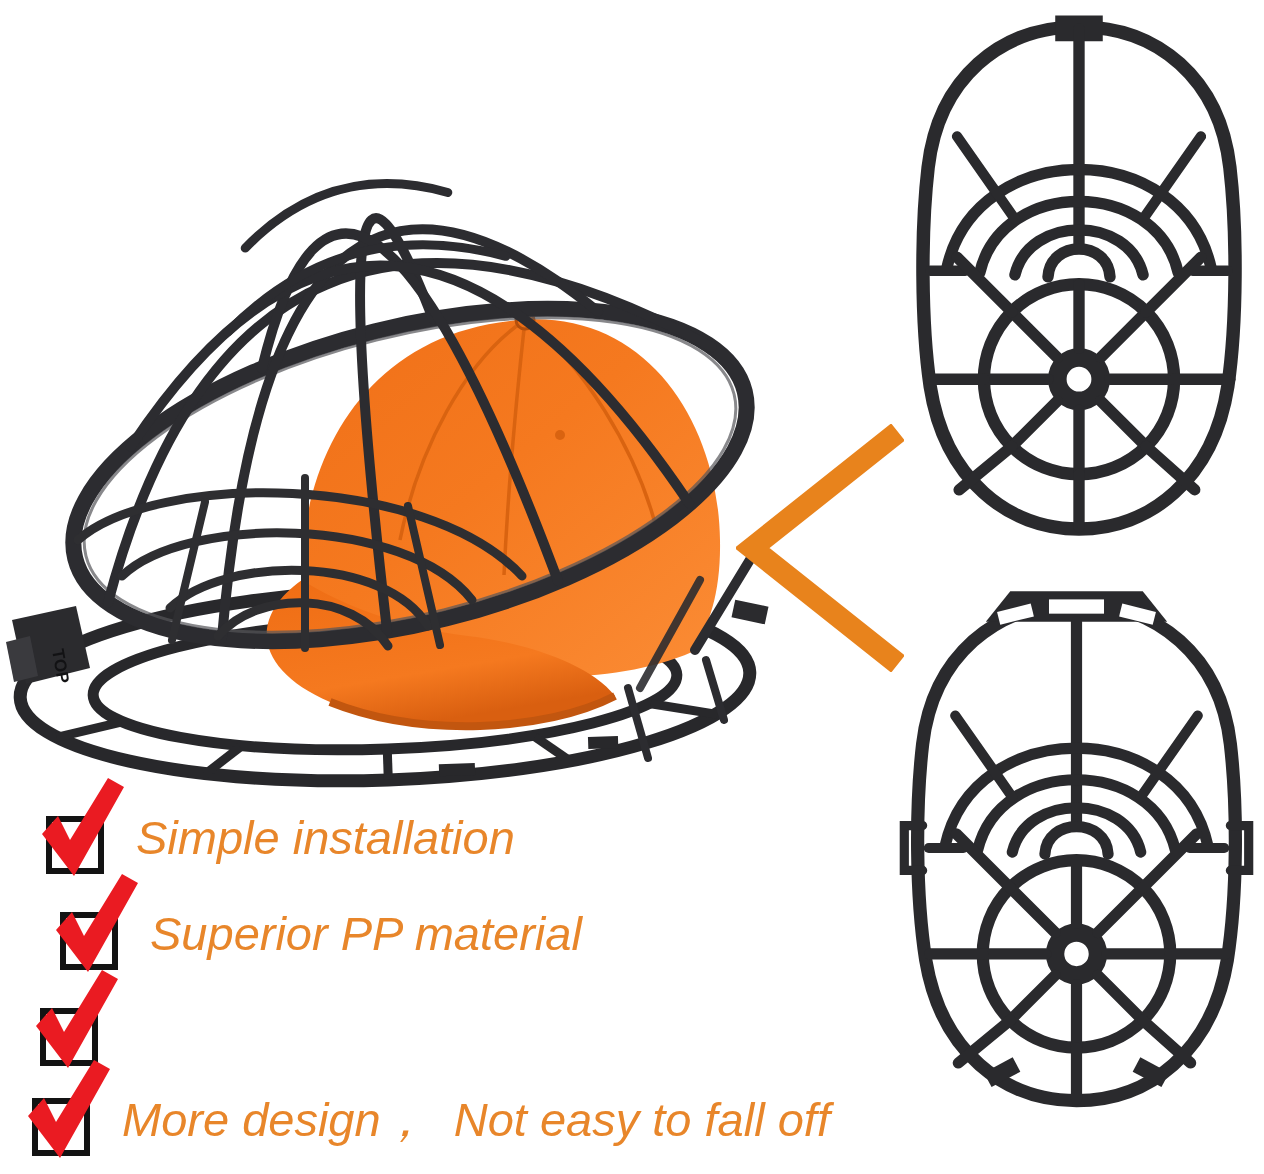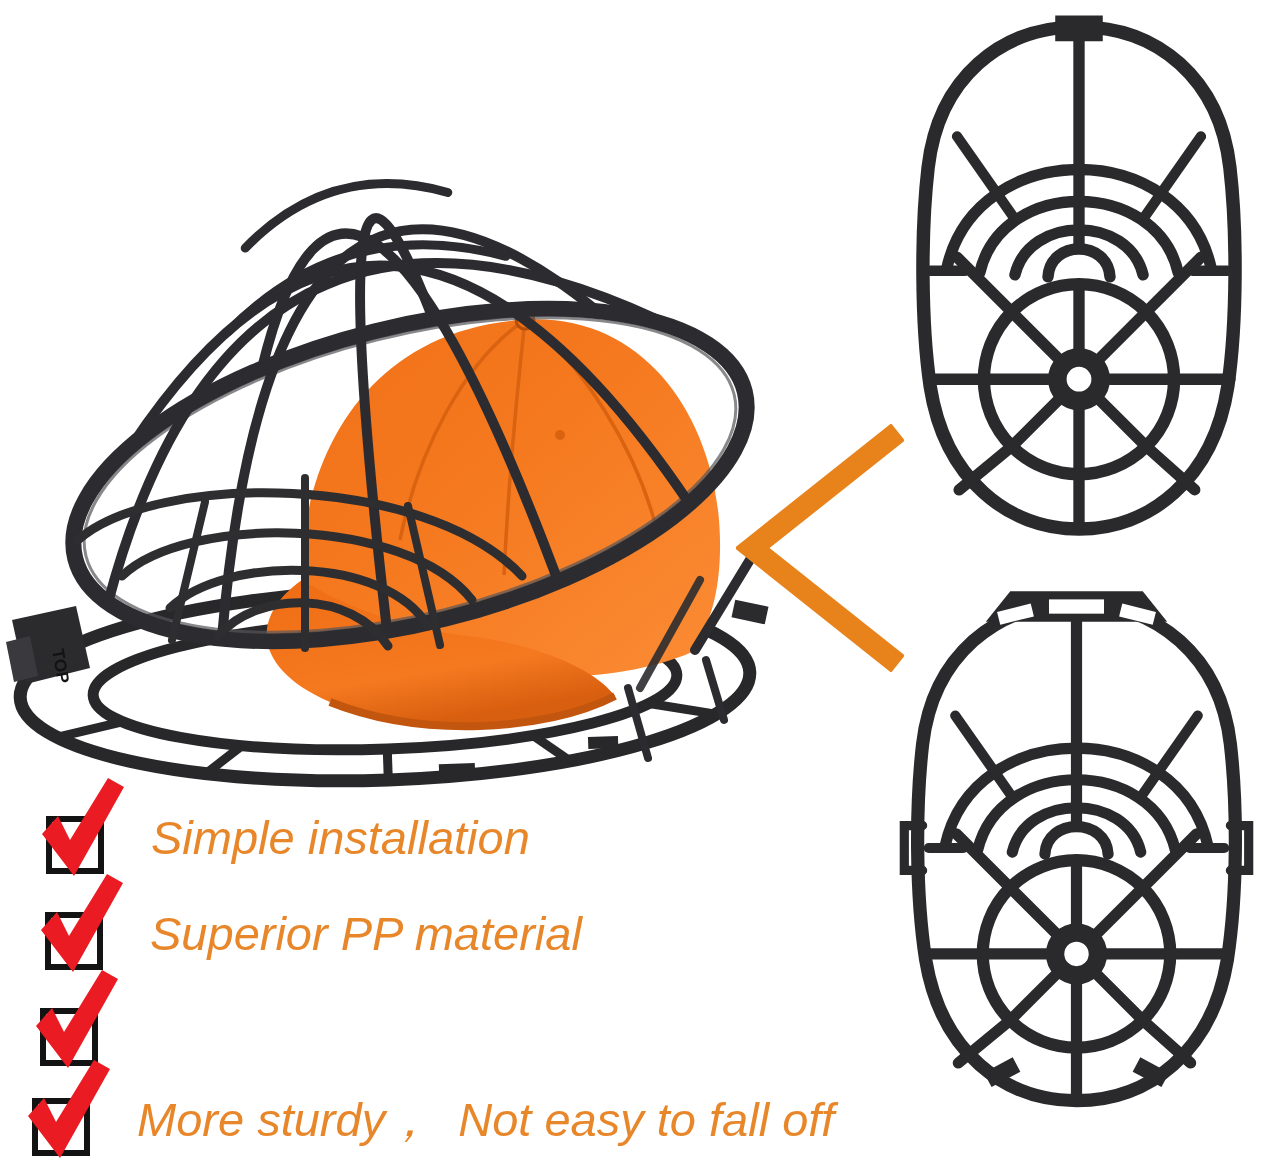--- a/index.html
+++ b/index.html
@@ -9,21 +9,20 @@
     background:#ffffff;
     overflow:hidden;
     font-family:"Liberation Sans", sans-serif;
   }
   .abs{position:absolute;}
   
   .feature{
     position:absolute;
     display:flex;
     align-items:flex-start;
-    gap:15px;
   }
   .checkbox{
     position:relative;
     width:46px;height:46px;
     border:6px solid #131313;
     margin-top:10px;
     flex:0 0 auto;
   }
   .checkbox svg{
     position:absolute;
@@ -257,21 +256,21 @@
 
   <div class="feature" style="left:46px;top:806px;">
     <span class="checkbox">
       <svg viewBox="0 0 88 102">
         <polygon points="6,56 22,38 34,62 72,0 88,9 38,98" fill="#ea1b22"></polygon>
       </svg>
     </span>
     <span class="feature-label">Simple installation</span>
   </div>
 
-  <div class="feature" style="left:45px;top:902px;">
+  <div class="feature" style="left:60px;top:902px;">
     <span class="checkbox">
       <svg viewBox="0 0 88 102">
         <polygon points="6,56 22,38 34,62 72,0 88,9 38,98" fill="#ea1b22"></polygon>
       </svg>
     </span>
     <span class="feature-label">Superior PP material</span>
   </div>
 
   <div class="feature" style="left:40px;top:998px;">
     <span class="checkbox">
@@ -280,16 +279,16 @@
       </svg>
     </span>
   </div>
 
   <div class="feature" style="left:32px;top:1088px;">
     <span class="checkbox">
       <svg viewBox="0 0 88 102">
         <polygon points="6,56 22,38 34,62 72,0 88,9 38,98" fill="#ea1b22"></polygon>
       </svg>
     </span>
-    <span class="feature-label">More sturdy，  Not easy to fall off</span>
+    <span class="feature-label">More design，  Not easy to fall off</span>
   </div>
 
 </div>
 
 </body></html>

